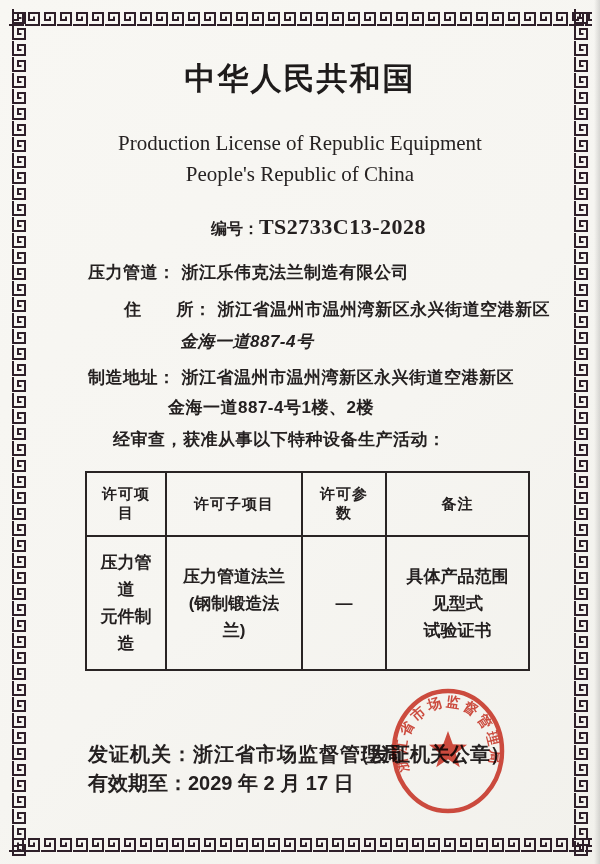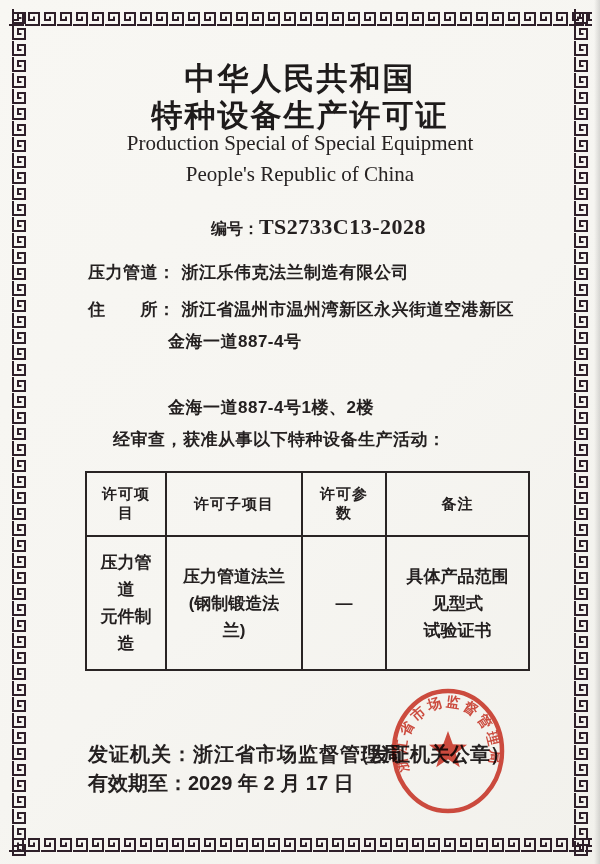--- a/index.html
+++ b/index.html
@@ -43,22 +43,22 @@
     font-size:22px;letter-spacing:0.5px;
   }
 
   .info-line{
     position:absolute;left:88px;
     font-size:17px;font-weight:bold;color:#242020;
     white-space:nowrap;letter-spacing:0.5px;
   }
   .info-line .lbl{margin-right:6px;}
   .line-unit{top:261px;}
-  .line-addr{top:298px;}
-  .line-addr2{top:330px;left:168px;}
+  .line-addr{top:298px;margin-left:36px;}
+  .line-addr2{top:330px;left:180px;font-style:italic;}
   .line-mfg{top:366px;}
   .line-mfg2{top:396px;left:168px;}
   .line-approval{top:428px;left:113px;}
 
   table.permit{
     position:absolute;top:471px;left:85px;
     border-collapse:collapse;table-layout:fixed;
     width:443px;
   }
   table.permit th,table.permit td{
@@ -113,37 +113,39 @@
     </defs>
     <rect x="8" y="10" width="584" height="18" fill="url(#kh-top)"></rect>
     <rect x="8" y="836" width="584" height="18" fill="url(#kh-bot)"></rect>
     <rect x="10" y="8" width="18" height="848" fill="url(#kv-left)"></rect>
     <rect x="572" y="8" width="18" height="848" fill="url(#kv-right)"></rect>
   </svg>
 
   <div class="content">
 
     <div class="title-cn1">中华人民共和国</div>
-    <div class="title-cn2">特种设备生产许可证</div>
-    <div class="title-en title-en1">Production Special of Special Equipment</div>
+    <div class="title-en title-en1">Production License of Republic Equipment</div>
     <div class="title-en title-en2">People's Republic of China</div>
 
     <div class="license-line">
       <span>编号：</span><span class="lic-no">TS2733C13-2028</span>
     </div>
 
     <div class="info-line line-unit">
       <span class="lbl">压力管道：</span><span>浙江乐伟克法兰制造有限公司</span>
     </div>
 
     <div class="info-line line-addr">
       <span class="lbl">住　　所：</span><span>浙江省温州市温州湾新区永兴街道空港新区</span>
     </div>
     <div class="info-line line-addr2">金海一道887-4号</div>
 
+    <div class="info-line line-mfg">
+      <span class="lbl">制造地址：</span><span>浙江省温州市温州湾新区永兴街道空港新区</span>
+    </div>
     <div class="info-line line-mfg2">金海一道887-4号1楼、2楼</div>
 
     <div class="info-line line-approval">经审查，获准从事以下特种设备生产活动：</div>
 
     <table class="permit">
       <colgroup>
         <col style="width:80px">
           <col style="width:136px">
           <col style="width:84px">
           <col style="width:143px">

